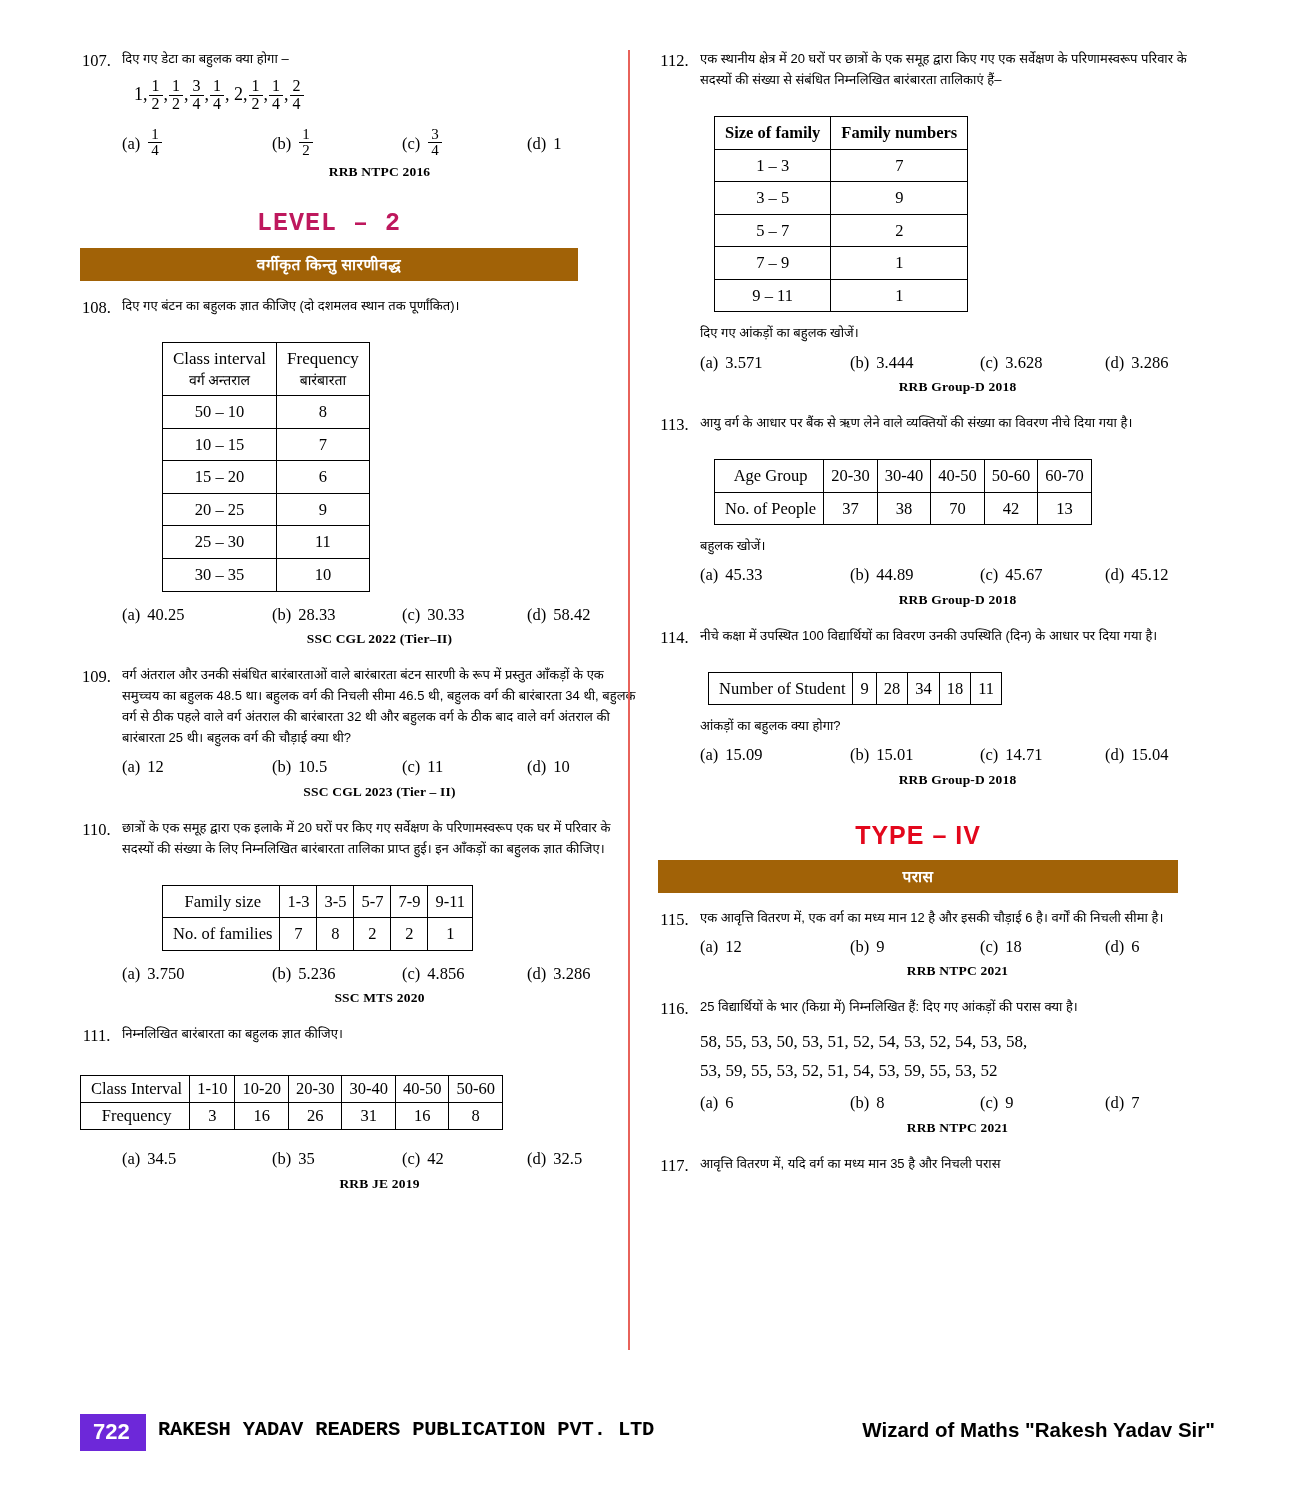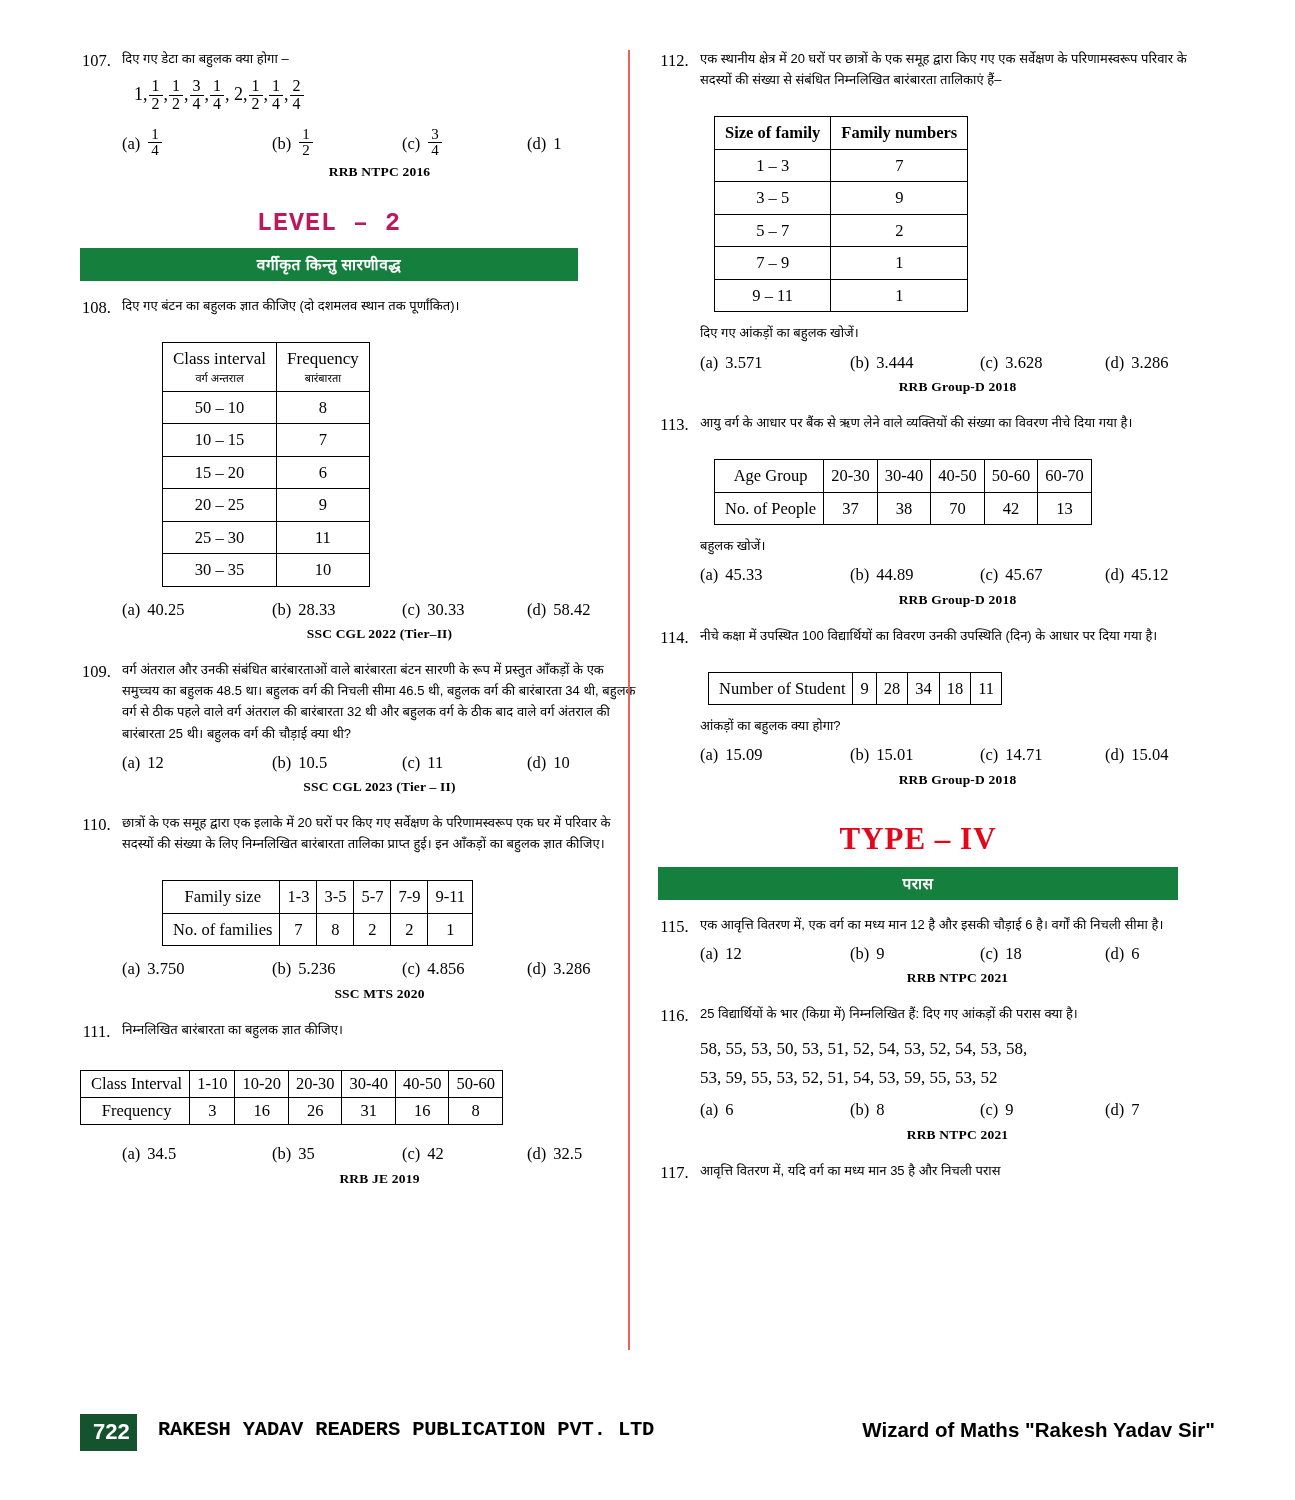--- a/index.html
+++ b/index.html
@@ -117,36 +117,36 @@
   .level-head {
     text-align: center;
     color: #be185d;
     font-weight: bold;
     font-size: 25px;
     font-family: Liberation Mono, monospace;
     margin: 18px 0 10px 0;
     letter-spacing: 1px;
   }
   .red-bar {
-    background: #15803d;
+    background: #a16207;
     color: #ffffff;
     text-align: center;
     font-weight: bold;
     font-family: "Liberation Sans", sans-serif;
     font-size: 15.5px;
     padding: 5px 0 6px 0;
     margin-bottom: 14px;
     letter-spacing: 0.5px;
   }
   .type-head {
     text-align: center;
     color: #e3071c;
     font-weight: bold;
-    font-size: 31px;
-    font-family: Liberation Serif, serif;
+    font-size: 25px;
+    font-family: Liberation Sans, sans-serif;
     margin: 22px 0 10px 0;
     letter-spacing: 1px;
   }
 
   
   table.data {
     border-collapse: collapse;
     margin: 26px 0 10px 40px;
     font-family: "Liberation Serif", serif;
     font-size: 16.5px;
@@ -155,22 +155,22 @@
     border: 1.4px solid #000;
     padding: 3px 10px;
     text-align: center;
     font-weight: normal;
   }
   table.data th {
     font-weight: normal;
   }
   .tbl-hdr-en { font-size: 17px; }
   .tbl-sub-hin {
-    font-family: Liberation Sans, sans-serif;
-    font-size: 11px;
+    font-family: Liberation Serif, serif;
+    font-size: 14px;
     display: block;
     margin-top: -2px;
   }
   .nowrapcell { white-space: nowrap; }
   table.tight td, table.tight th { padding: 3px 7px; }
   .t-left { text-align: left; padding-left: 10px !important; }
 
   .qline { margin: 8px 0 4px 0; }
 
   
@@ -183,26 +183,26 @@
   }
   .footer-inner {
     position: relative;
     margin: 0 80px;
     height: 44px;
   }
   .pg-badge {
     position: absolute;
     left: 0;
     top: 0;
-    background: #14532d;
+    background: #6d28d9;
     color: #fff;
     font-family: "Liberation Sans", sans-serif;
     font-weight: bold;
     font-size: 22px;
-    padding: 5px 7px 6px 13px;
+    padding: 5px 16px 6px 13px;
   }
   .pub {
     position: absolute;
     left: 78px;
     top: 4px;
     font-family: Liberation Mono, monospace;
     font-weight: bold;
     font-size: 20.5px;
     letter-spacing: -0.2px;
   }

